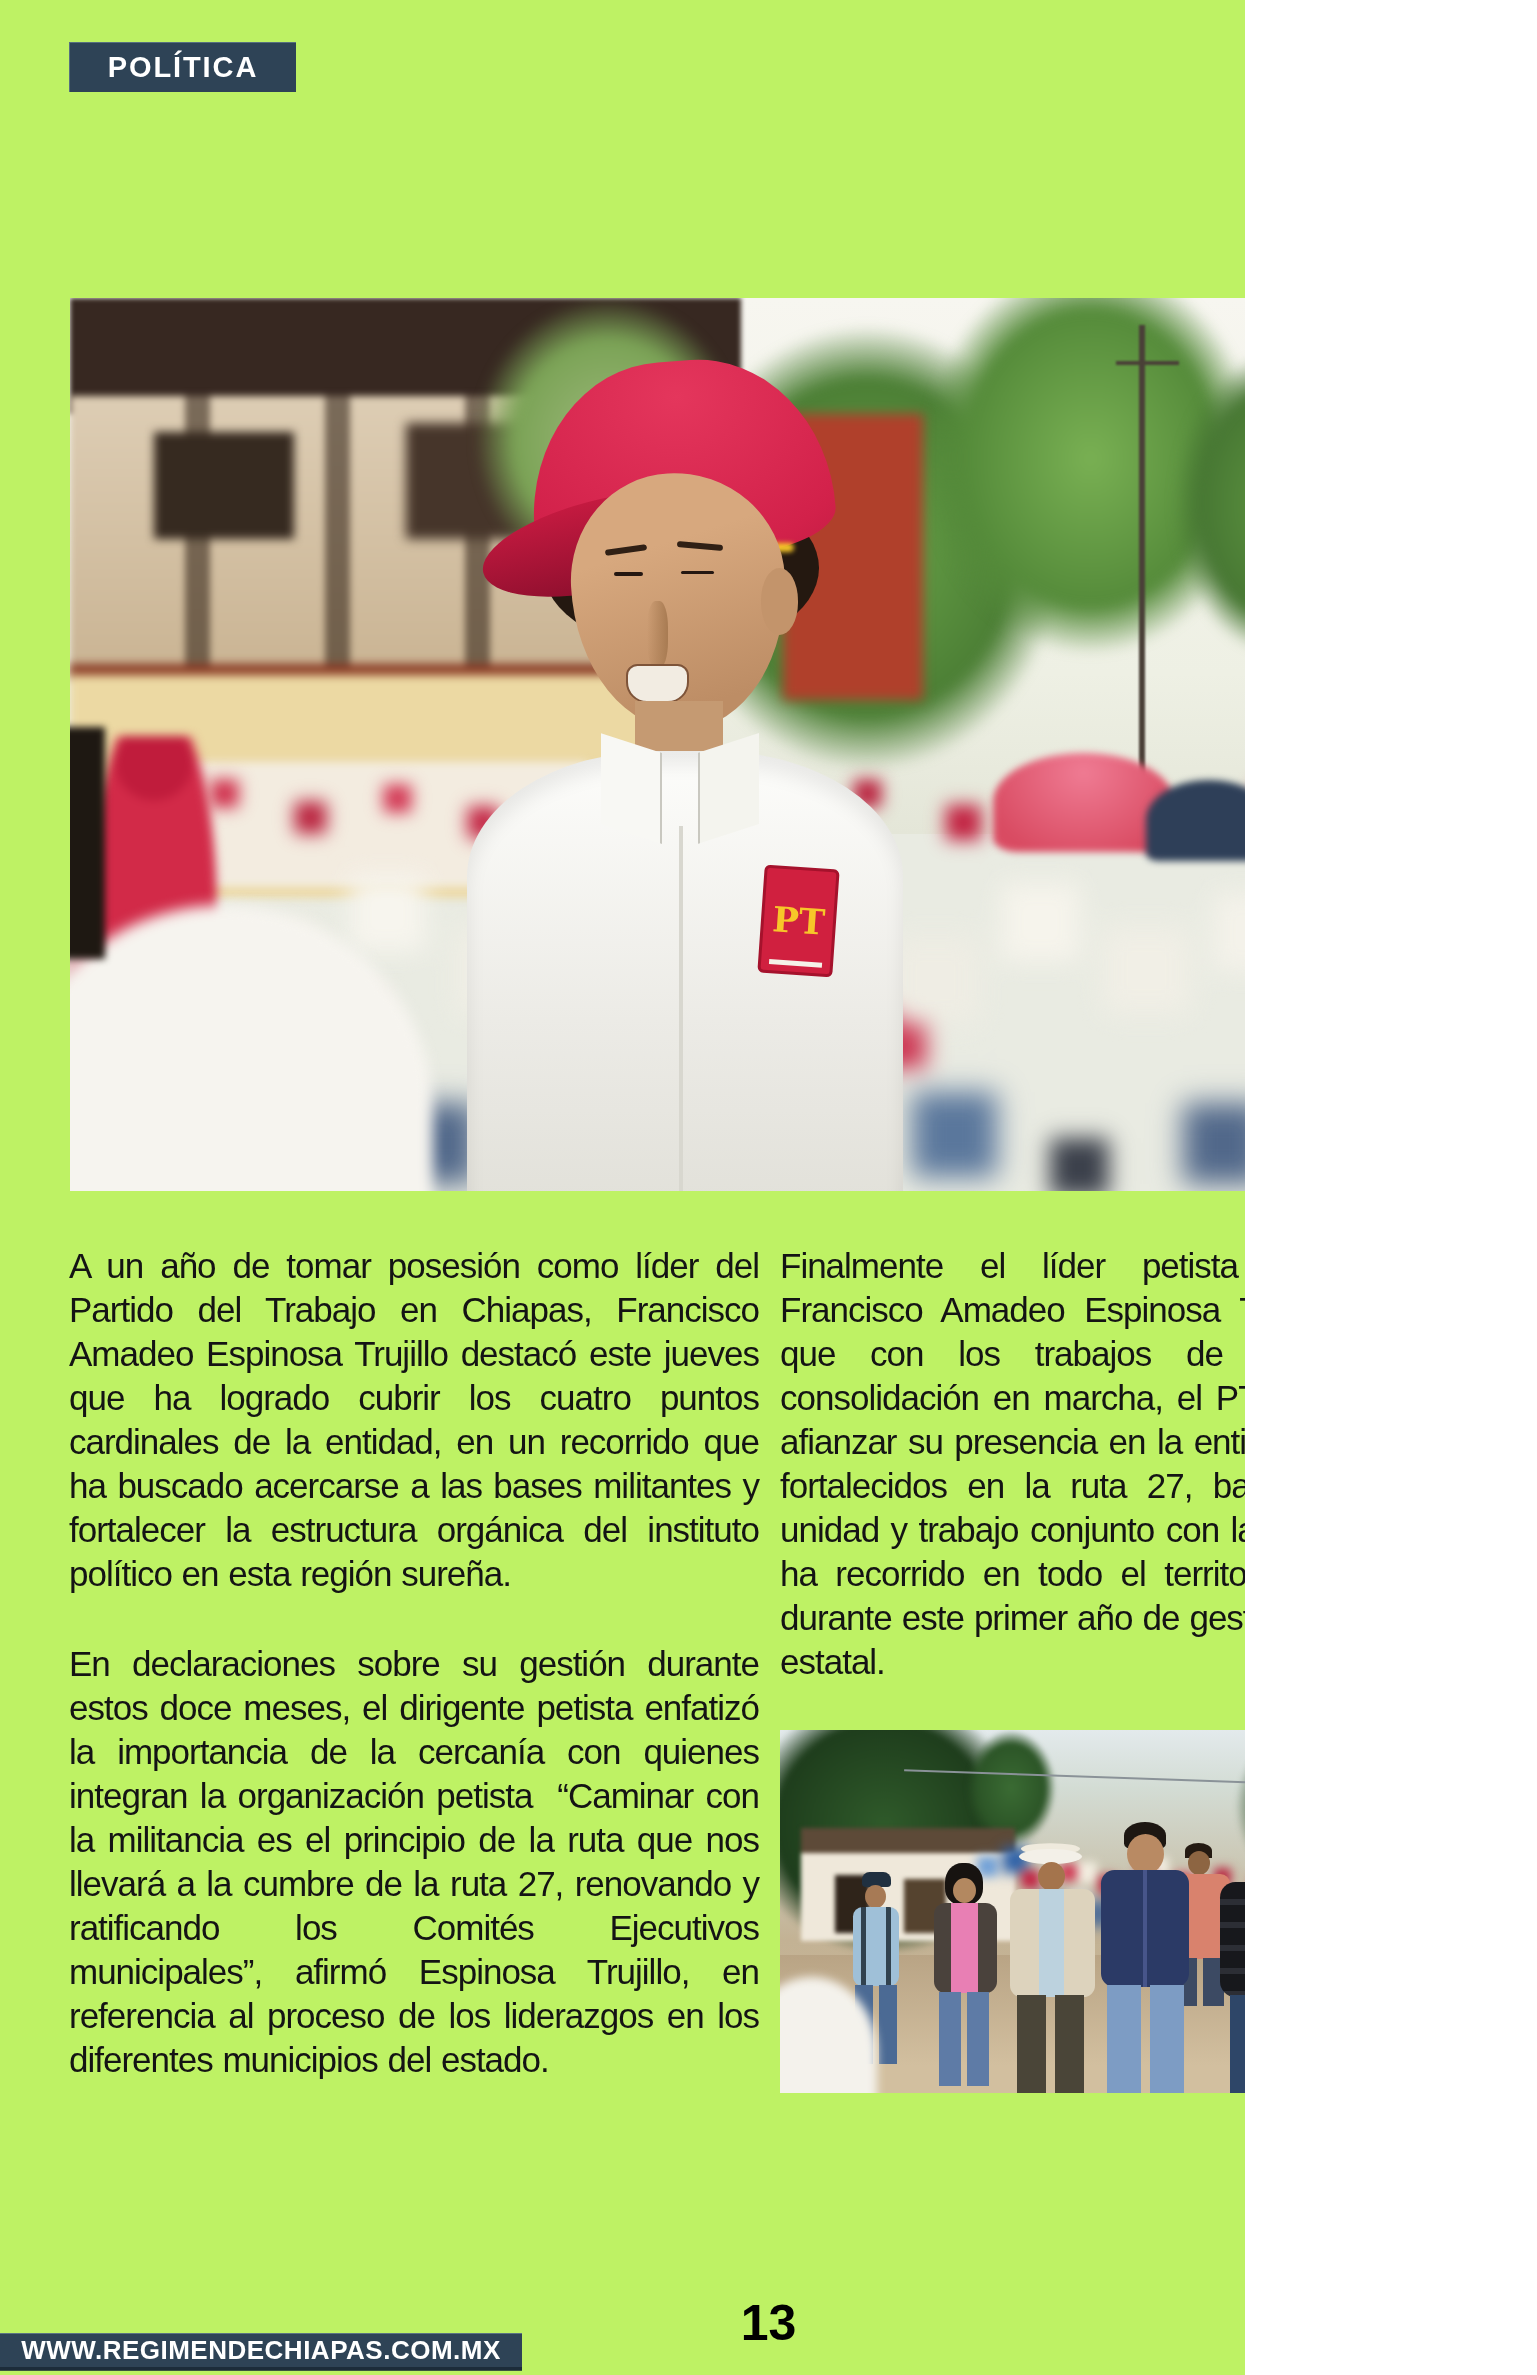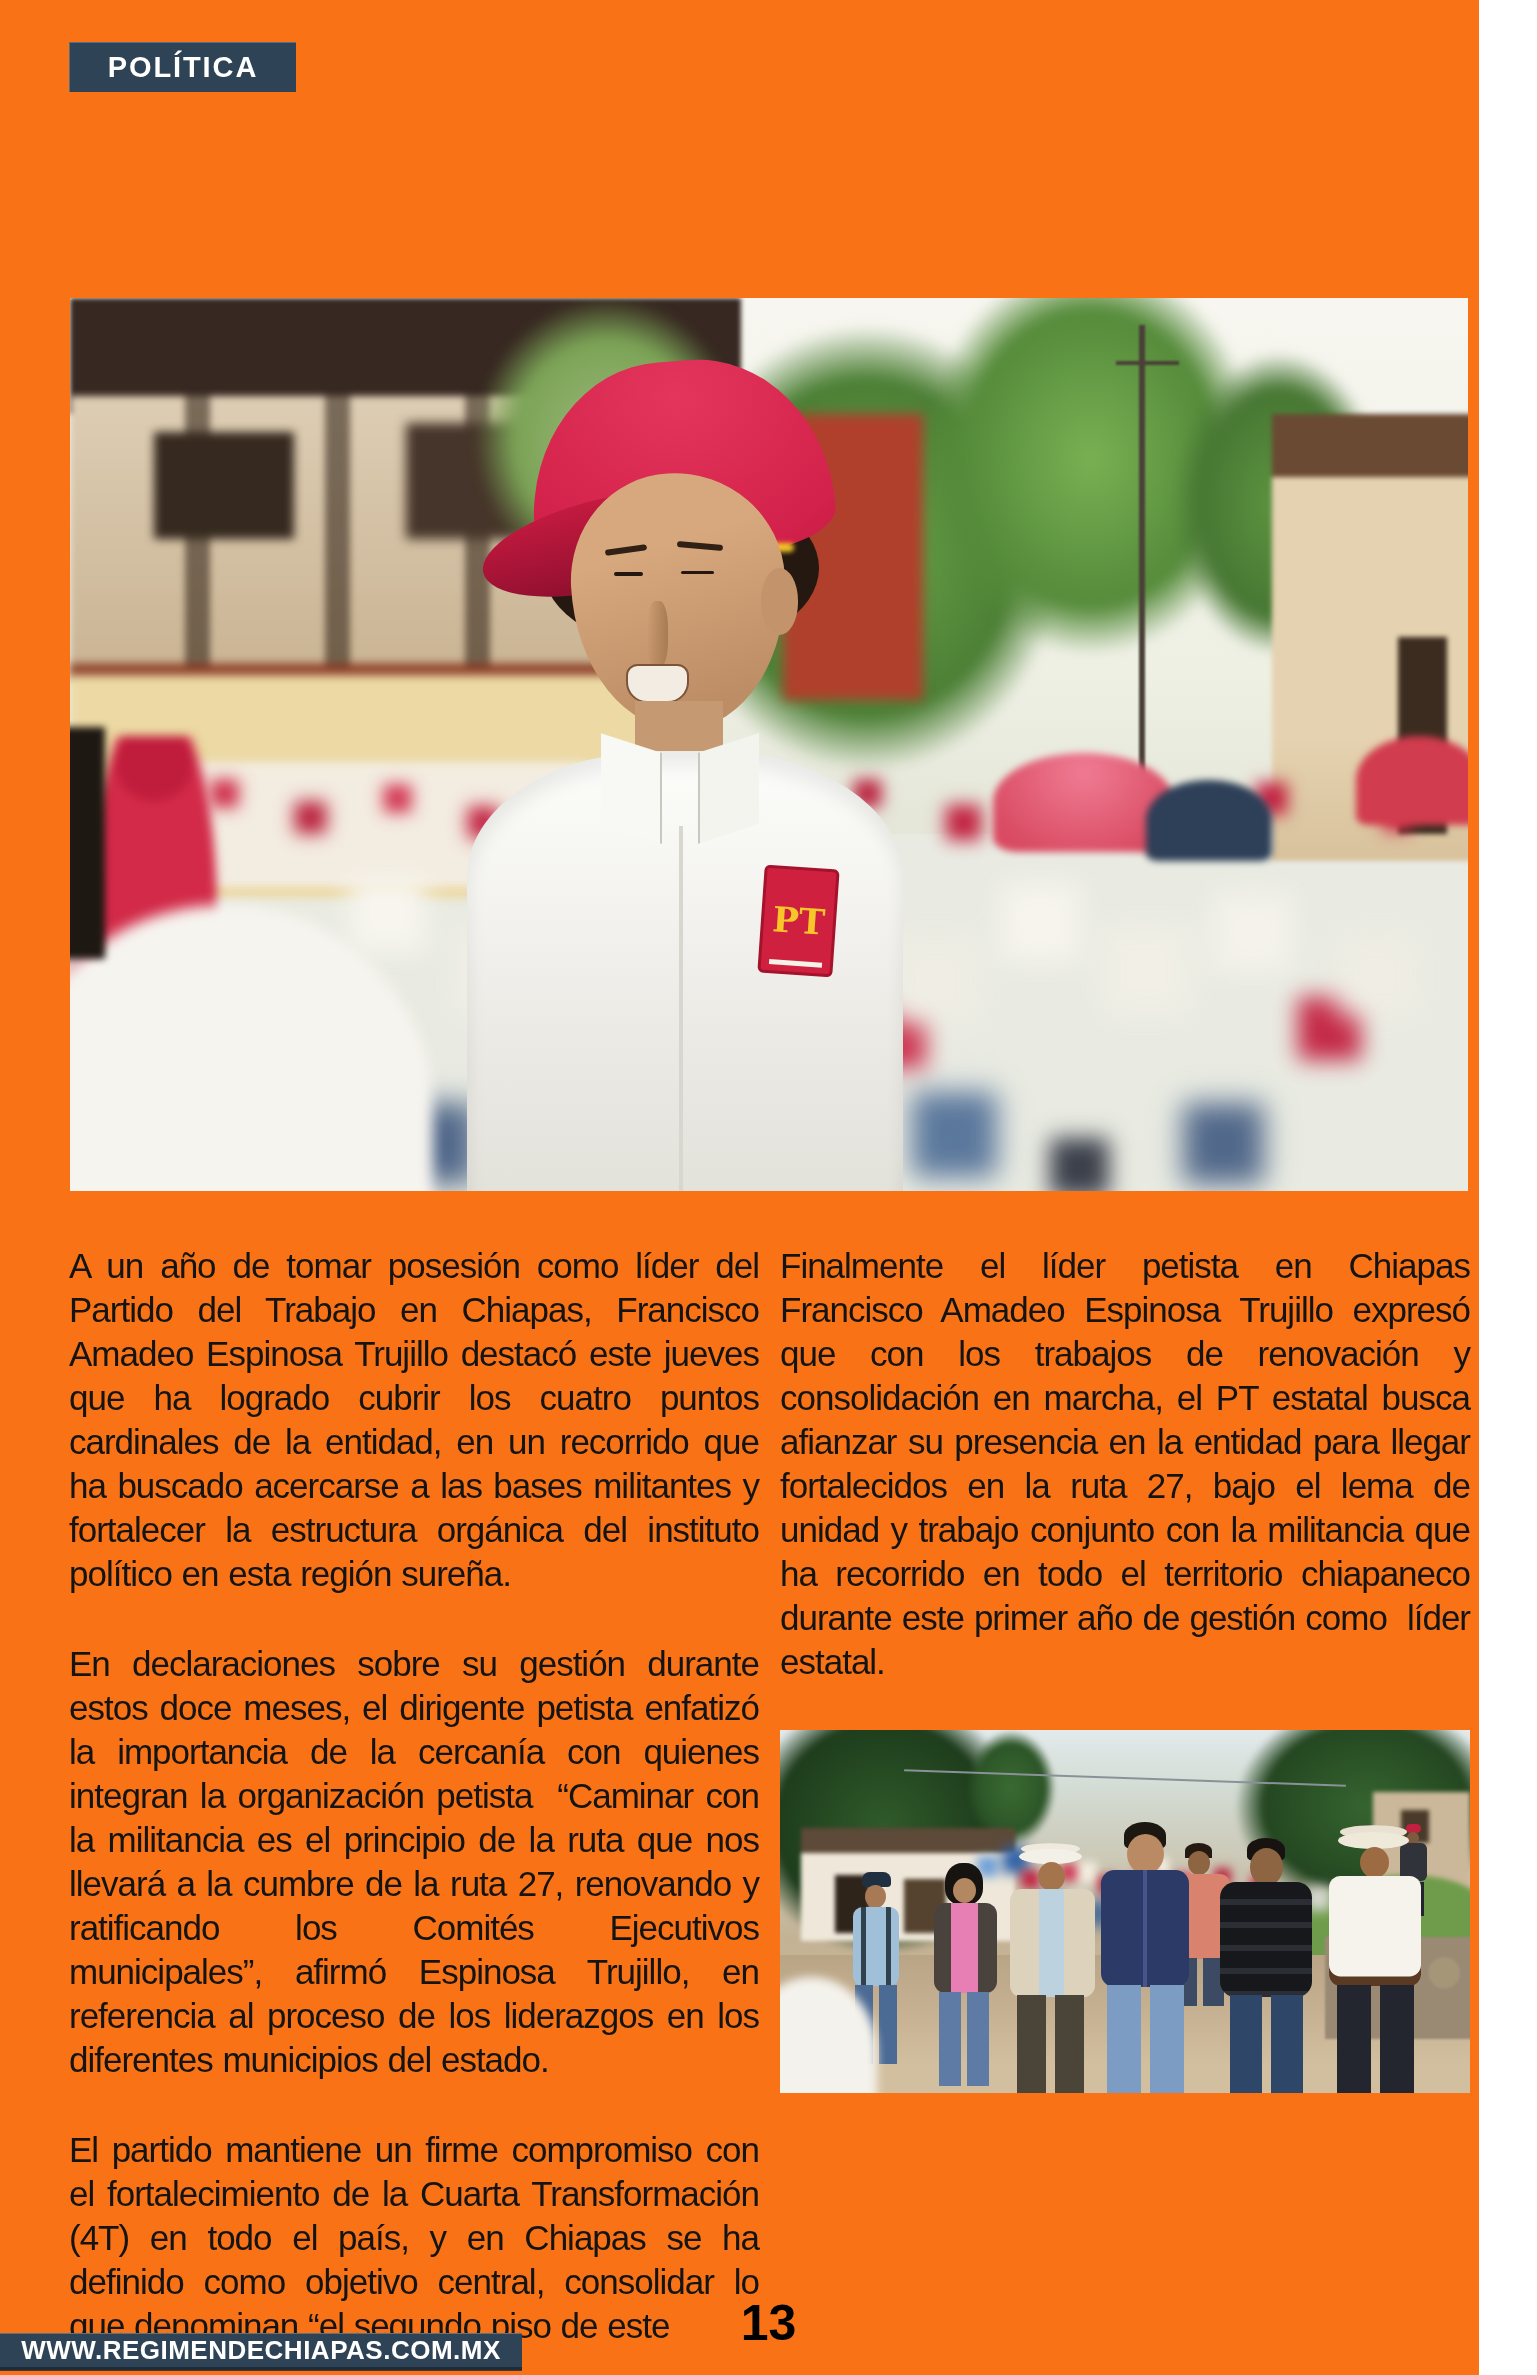--- a/index.html
+++ b/index.html
@@ -1,16 +1,16 @@
 <!DOCTYPE html>
 <html><head>
 <meta charset="utf-8">
 <style>
   html,body{margin:0;padding:0;background:#ffffff;}
-  .page{position:relative;width:1479px;height:2376px;background:#f97316;overflow:hidden;font-family:"Liberation Sans",sans-serif;}
+  .page{position:relative;width:1245px;height:2376px;background:#bef264;overflow:hidden;font-family:"Liberation Sans",sans-serif;}
 
   
   .section-tag{position:absolute;left:69px;top:42px;width:226px;height:49px;background:#2e4356;
     border-top:1.9px solid #56707f;border-left:1.9px solid #56707f;display:flex;align-items:center;justify-content:center;}
   .section-tag span{color:#ffffff;font-weight:bold;font-size:29px;letter-spacing:1.9px;}
   .headline{position:absolute;left:67px;top:123px;width:1403px;margin:0;text-align:center;
     font-family:"DejaVu Serif",serif;font-weight:bold;color:#2d4a63;font-size:42px;line-height:60px;}
   .headline .hl{display:block;}
 
   
@@ -195,21 +195,20 @@
     </div>
 
     <div class="mp-shoulder"></div>
     <div class="mp-fg-hair"></div>
   </div>
 
   <div class="body-cols">
     <div class="col">
       <p>A un año de tomar posesión como líder del Partido del Trabajo en Chiapas, Francisco Amadeo Espinosa Trujillo destacó este jueves que ha logrado cubrir los cuatro puntos cardinales de la entidad, en un recorrido que ha buscado acercarse a las bases militantes y fortalecer la estructura orgánica del instituto político en esta región sureña.</p>
       <p>En declaraciones sobre su gestión durante estos doce meses, el dirigente petista enfatizó la importancia de la cercanía con quienes integran la organización petista&nbsp; “Caminar con la militancia es el principio de la ruta que nos llevará a la cumbre de la ruta 27, renovando y ratificando los Comités Ejecutivos municipales”, afirmó Espinosa Trujillo, en referencia al proceso de los liderazgos en los diferentes municipios del estado.</p>
-      <p>El partido mantiene un firme compromiso con el fortalecimiento de la Cuarta Transformación (4T) en todo el país, y en Chiapas se ha definido como objetivo central, consolidar lo que denominan “el segundo piso de este</p>
     </div>
     <div class="col">
       <p>Finalmente el líder petista en Chiapas Francisco Amadeo Espinosa Trujillo expresó que con los trabajos de renovación y consolidación en marcha, el PT estatal busca afianzar su presencia en la entidad para llegar fortalecidos en la ruta 27, bajo el lema de unidad y trabajo conjunto con la militancia que ha recorrido en todo el territorio chiapaneco durante este primer año de gestión como&nbsp; líder estatal.</p>
 
       <div class="photo secondary-photo">
         <div class="sp-tree-left"></div>
         <div class="sp-palm"></div>
         <div class="sp-tree-right"></div>
         <div class="sp-powerline"></div>
         <div class="sp-house-left"></div>

